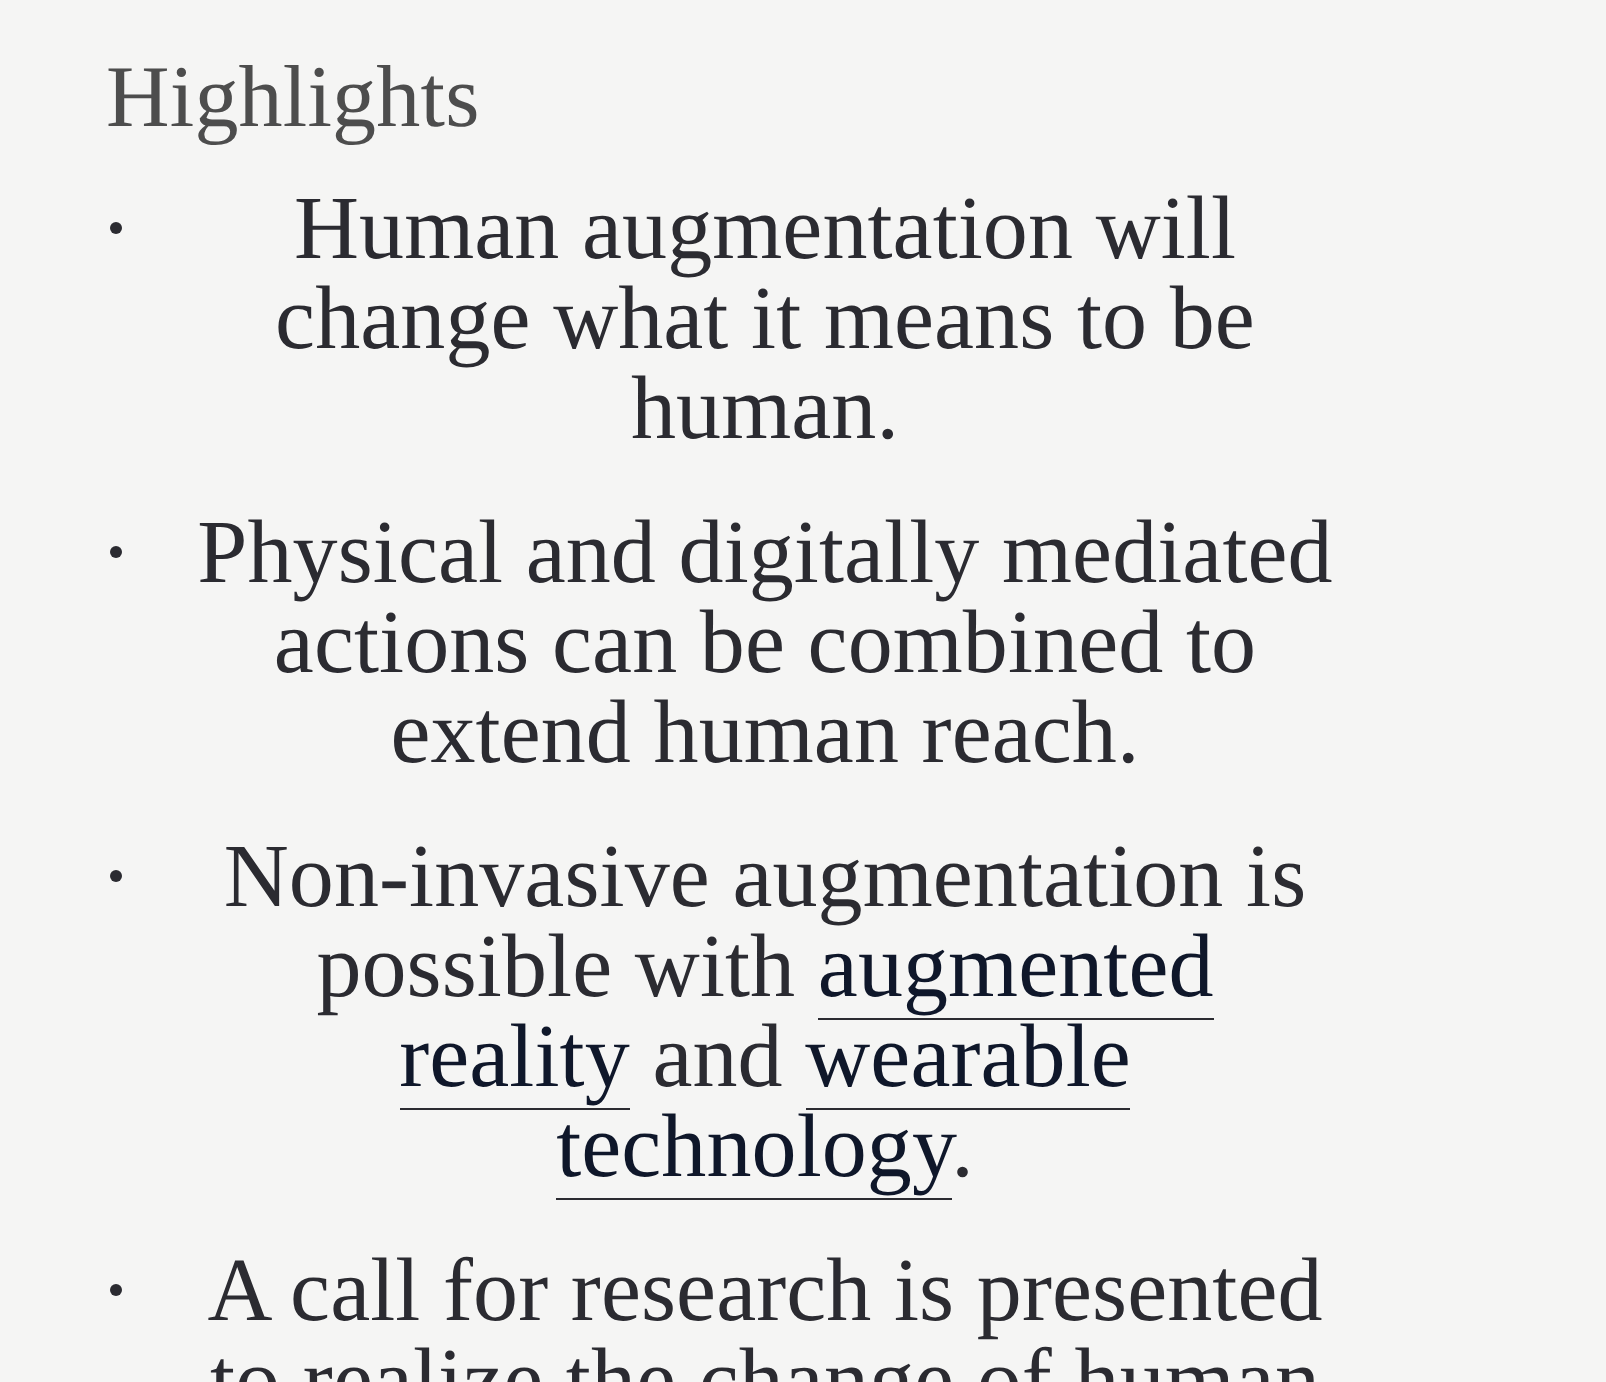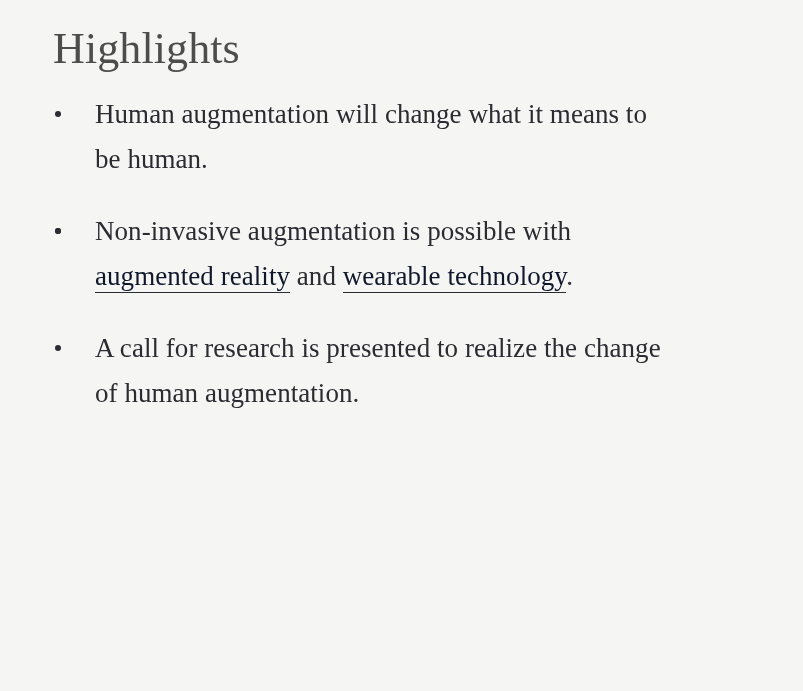--- a/index.html
+++ b/index.html
@@ -16,20 +16,21 @@
     -webkit-font-smoothing: antialiased;
     overflow: hidden;
   }
 
   .highlights-panel {
     position: relative;
     width: 792px;
     height: 691px;
     box-sizing: border-box;
     padding: 6px;
+    text-align: center;
   }
 
   .panel-title {
     position: absolute;
     left: 53px;
     top: 22px;
     margin: 0;
     font-family: "Liberation Serif", "DejaVu Serif", serif;
     font-size: 44px;
     font-weight: 400;
@@ -46,21 +47,21 @@
     width: 803px;
     margin: 0;
     padding: 0;
     list-style: none;
   }
 
   .highlight-item {
     position: relative;
     margin: 0 0 27px 0;
     padding: 0 60px 0 95px;
-    font-size: 27px;
+    font-size: 45px;
     line-height: 45px;
     color: #2b2b31;
     font-weight: 400;
     letter-spacing: 0.05px;
     max-width: 730px;
     box-sizing: border-box;
   }
 
   .highlight-item:last-child {
     margin-bottom: 0;
@@ -90,18 +91,18 @@
 </style>
 </head>
 <body>
 
 <div class="highlights-panel">
 
   <h1 class="panel-title">Highlights</h1>
 
   <ul class="highlights-list">
       <li class="highlight-item"><span class="bullet-marker"></span><span class="item-text"><span>Human augmentation will change what it means to be human.</span></span></li>
-      <li class="highlight-item"><span class="bullet-marker"></span></li>
+      <li class="highlight-item"><span class="bullet-marker"></span><span class="item-text"><span>Physical and digitally mediated actions can be combined to extend human reach.</span></span></li>
       <li class="highlight-item"><span class="bullet-marker"></span><span class="item-text"><span>Non-invasive augmentation is possible with </span><a class="inline-link">augmented reality</a><span> and </span><a class="inline-link">wearable technology</a><span>.</span></span></li>
       <li class="highlight-item"><span class="bullet-marker"></span><span class="item-text"><span>A call for research is presented to realize the change of human augmentation.</span></span></li>
     </ul>
 
 </div>
 
 </body></html>

